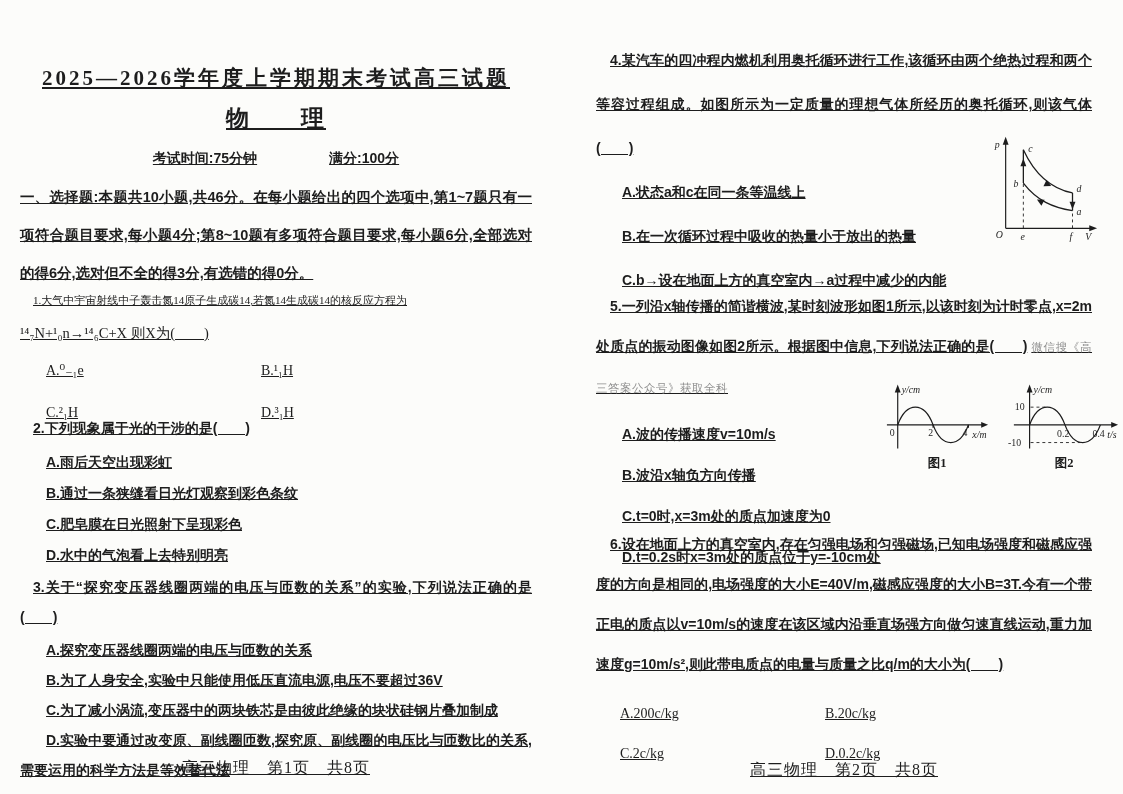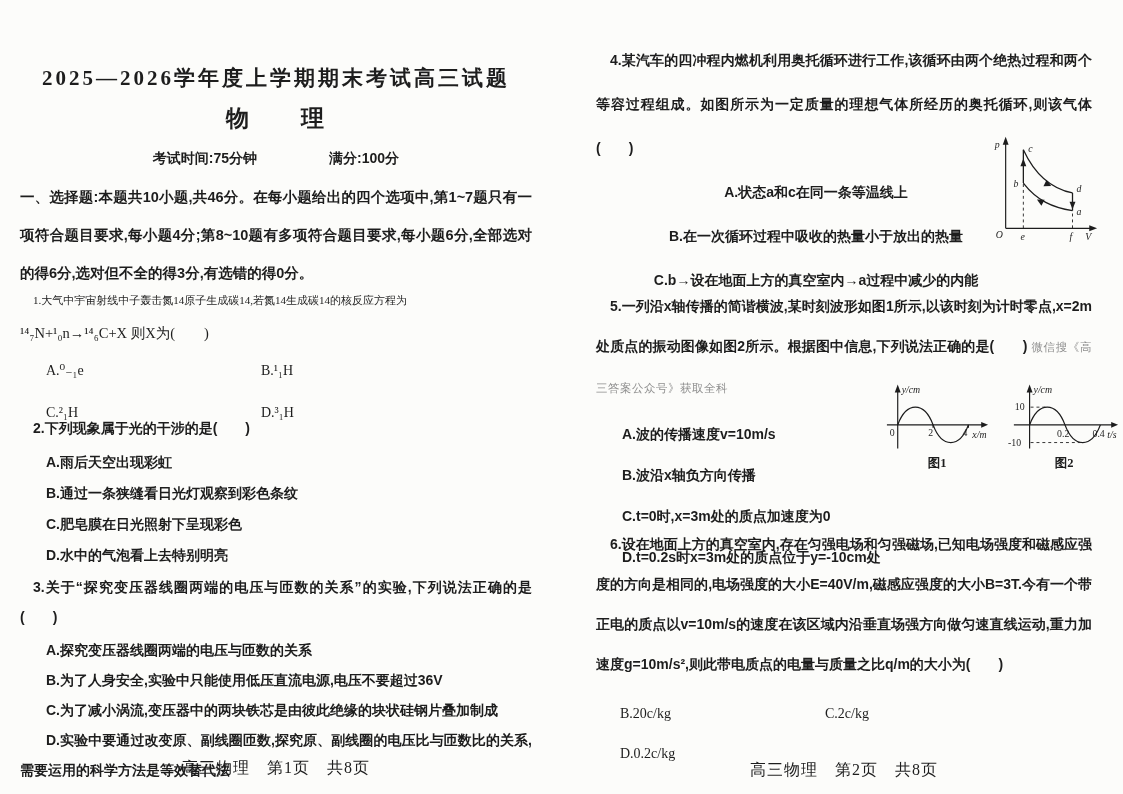--- a/index.html
+++ b/index.html
@@ -4,21 +4,21 @@
 <style>
   html,body{margin:0;padding:0;}
   body{
     width:1123px;height:794px;position:relative;overflow:hidden;
     background:#fcfcfa;color:#1d1d1d;
     font-family:"Liberation Serif","DejaVu Serif",serif;
   }
   .page{position:absolute;top:0;}
   .page1{left:20px;width:524px;}
   .page2{left:596px;width:508px;}
-  .abs{position:absolute;left:0;right:12px;}
+  .abs{position:absolute;left:0;right:12px;text-decoration:underline;}
   .center{text-align:center;}
   .sans{font-family:"Liberation Sans","DejaVu Sans",sans-serif;}
   .title{font-size:21px;font-weight:bold;letter-spacing:3px;}
   .subject{font-size:23px;font-weight:bold;letter-spacing:2px;}
   .meta{display:flex;justify-content:center;gap:72px;font-size:14px;font-weight:bold;align-items:center;}
   .intro{font-size:14.5px;line-height:38px;text-align:justify;font-weight:bold;}
   .stem{font-size:14px;line-height:32px;text-indent:13px;text-align:justify;}
   .serifq .stem{font-size:11px;}
   .eqline{font-size:14.5px;line-height:34px;}
   .opts{padding-left:26px;}
@@ -27,21 +27,21 @@
   .grid2 .opt{line-height:42px;}
   .q2 .stem,.q3 .stem{font-weight:bold;}
   .q2 .opt,.q3 .opt{line-height:31px;font-weight:bold;}
   .q3 .opt{line-height:30px;}
   .optwrap{padding-left:0;text-indent:26px;text-align:justify;line-height:30px;font-weight:bold;font-size:14px;}
   .footer{font-size:16px;letter-spacing:1px;}
   
   .q4 .stem,.q5 .stem,.q6 .stem{text-indent:14px;line-height:44px;font-weight:bold;}
   .q5 .stem{line-height:40px;}
   .q6 .stem{line-height:40px;}
-  .q4 .opt{line-height:44px;font-weight:bold;text-align:center;}
+  .q4 .opt{line-height:44px;font-weight:bold;}
   .q5 .opt{line-height:41px;font-weight:bold;}
   .q6grid{display:grid;grid-template-columns:205px 1fr;margin-top:10px;padding-left:24px;}
   .q6grid .opt{line-height:40px;font-family:"Liberation Serif","DejaVu Serif",serif;}
   .watermark{font-family:"Liberation Sans","DejaVu Sans",sans-serif;font-size:11.5px;color:#8f8f8f;font-weight:normal;margin-left:4px;letter-spacing:0.5px;}
   .figbox{position:absolute;}
   .figrow{display:flex;gap:14px;align-items:flex-start;}
   .figcap{text-align:center;font-size:12.5px;font-weight:bold;margin-top:1px;}
   svg{display:block;}
   svg text{font-family:"Liberation Serif","DejaVu Serif",serif;font-size:10px;fill:#1d1d1d;}
   svg text.it{font-style:italic;}
@@ -182,20 +182,21 @@
         <text x="88" y="56">0.4</text>
         <text class="it" x="103" y="57">t/s</text>
       </svg>
       <div class="figcap">图2</div>
     </div>
   </div>
 
   <div class="abs q6 sans" style="top:524px;">
     <p class="stem" style="margin:0;">6.设在地面上方的真空室内,存在匀强电场和匀强磁场,已知电场强度和磁感应强度的方向是相同的,电场强度的大小E=40V/m,磁感应强度的大小B=3T.今有一个带正电的质点以v=10m/s的速度在该区域内沿垂直场强方向做匀速直线运动,重力加速度g=10m/s²,则此带电质点的电量与质量之比q/m的大小为(　　)</p>
     <div class="q6grid">
+      <span class="opt">A.200c/kg</span>
       <span class="opt">B.20c/kg</span>
       <span class="opt">C.2c/kg</span>
       <span class="opt">D.0.2c/kg</span>
     </div>
   </div>
 
   <div class="abs center footer" style="top:760px;">高三物理　第2页　共8页</div>
 </section>
 
 </body></html>

